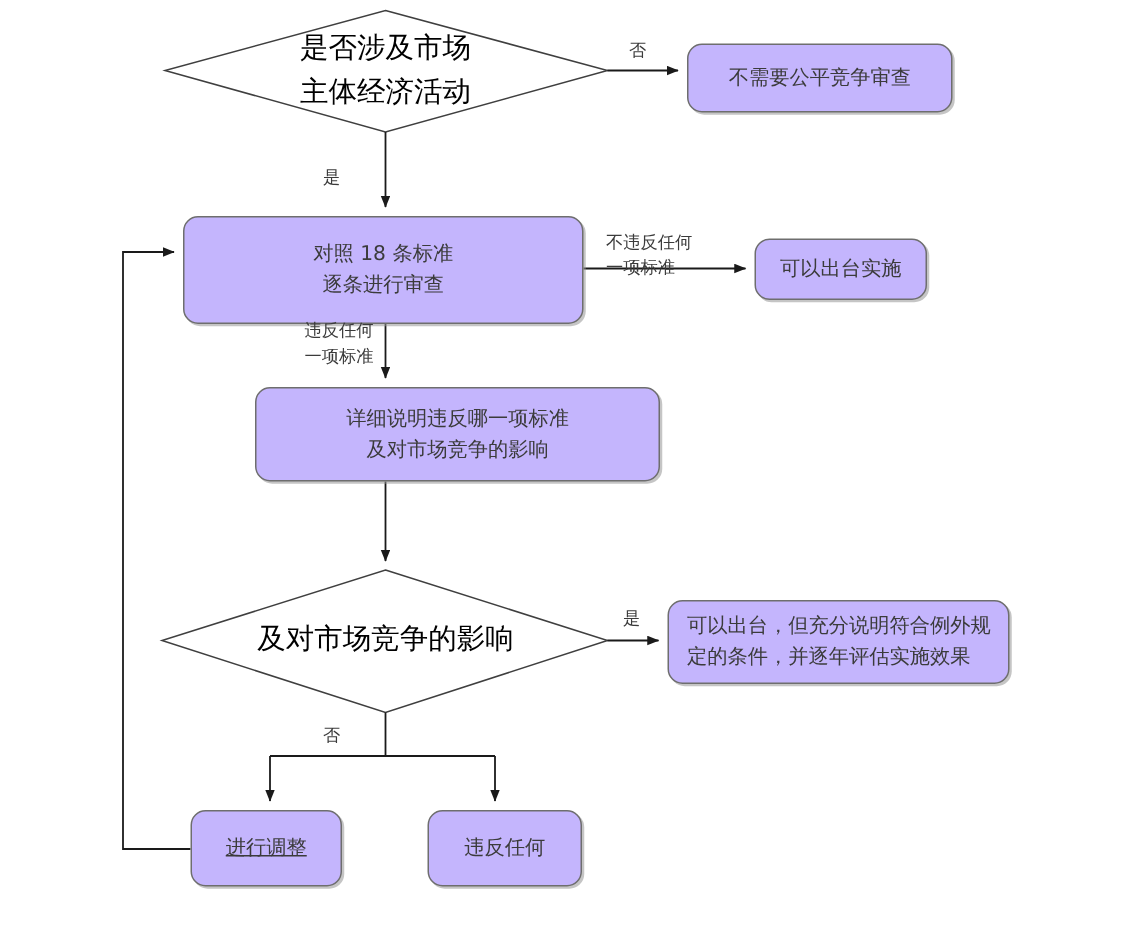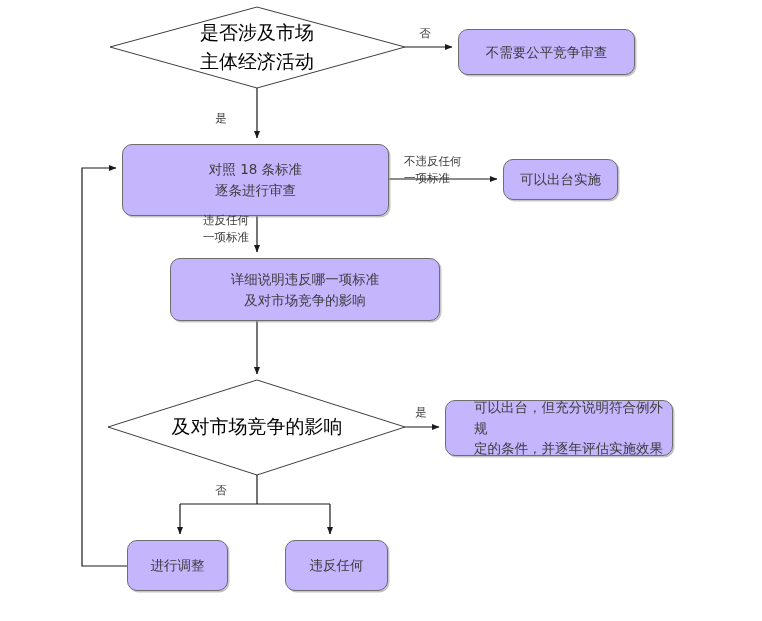--- a/index.html
+++ b/index.html
@@ -35,21 +35,21 @@
     border: 1px solid #6e6e6e;
     border-radius: 10px;
     background: #c4b5fd;
     box-shadow: 1.5px 1.5px 0 rgba(150,150,150,0.55);
     text-align: center;
     font-size: 13.5px;
   }
   .rbox.leftalign {
     justify-content: flex-start;
     text-align: left;
-    padding-left: 28px;
+    padding-left: 12px;
   }
   .diamond-label {
     position: absolute;
     display: flex;
     align-items: center;
     justify-content: center;
     text-align: center;
     color: #000000;
     font-size: 19px;
     line-height: 1.55;
@@ -120,21 +120,21 @@
 逐条进行审查</div>
 
 <div class="node rbox" style="left:503px; top:159px; width:115px; height:41px;">可以出台实施</div>
 
 <div class="node rbox" style="left:122px; top:258px; width:270px; height:63px;margin-left:48px;">详细说明违反哪一项标准
 及对市场竞争的影响</div>
 
 <div class="node rbox leftalign" style="left:445px; top:400px; width:228px; height:56px;">可以出台，但充分说明符合例外规
 定的条件，并逐年评估实施效果</div>
 
-<div class="node rbox" style="left:127px; top:540px; width:101px; height:51px;">进行调整</div>
+<div class="node rbox" style="left:127px; top:540px; width:101px; height:51px;text-decoration:underline;">进行调整</div>
 
 <div class="node rbox" style="left:285px; top:540px; width:103px; height:51px;">违反任何</div>
 
 <div class="edge-label" style="left:408px; top:25px; width:34px;">否</div>
 
 <div class="edge-label" style="left:204px; top:110px; width:34px;">是</div>
 
 <div class="edge-label" style="left:404px; top:153px; width:78px; text-align:left;">不违反任何
 一项标准</div>
 

